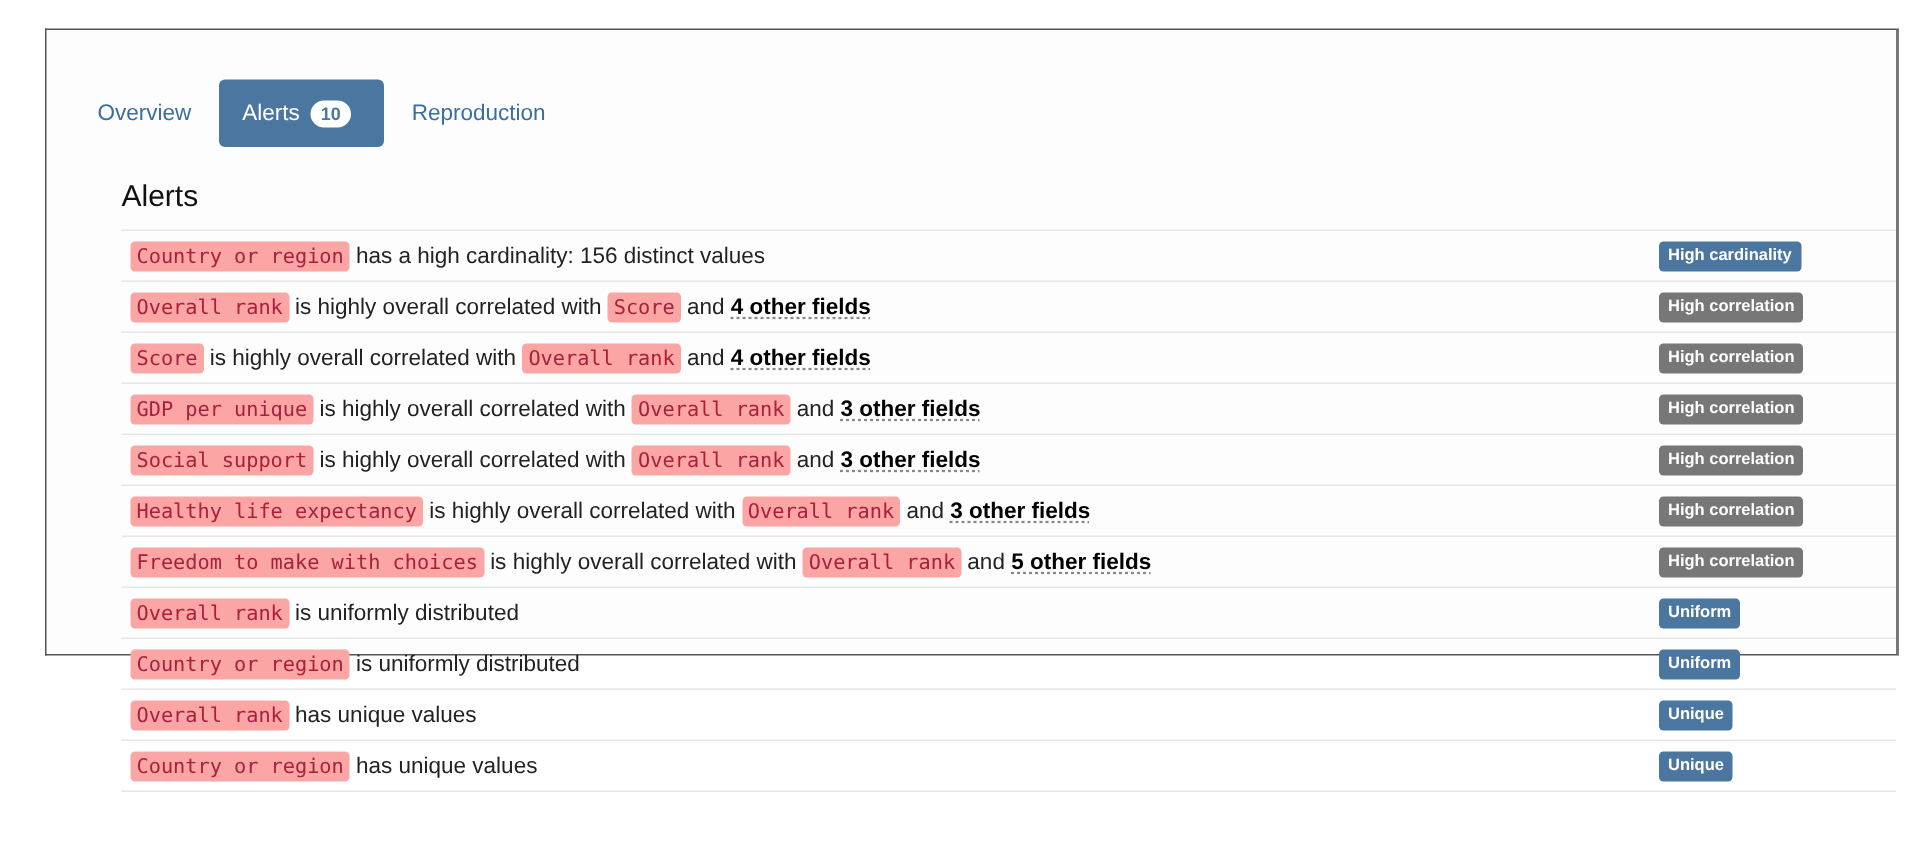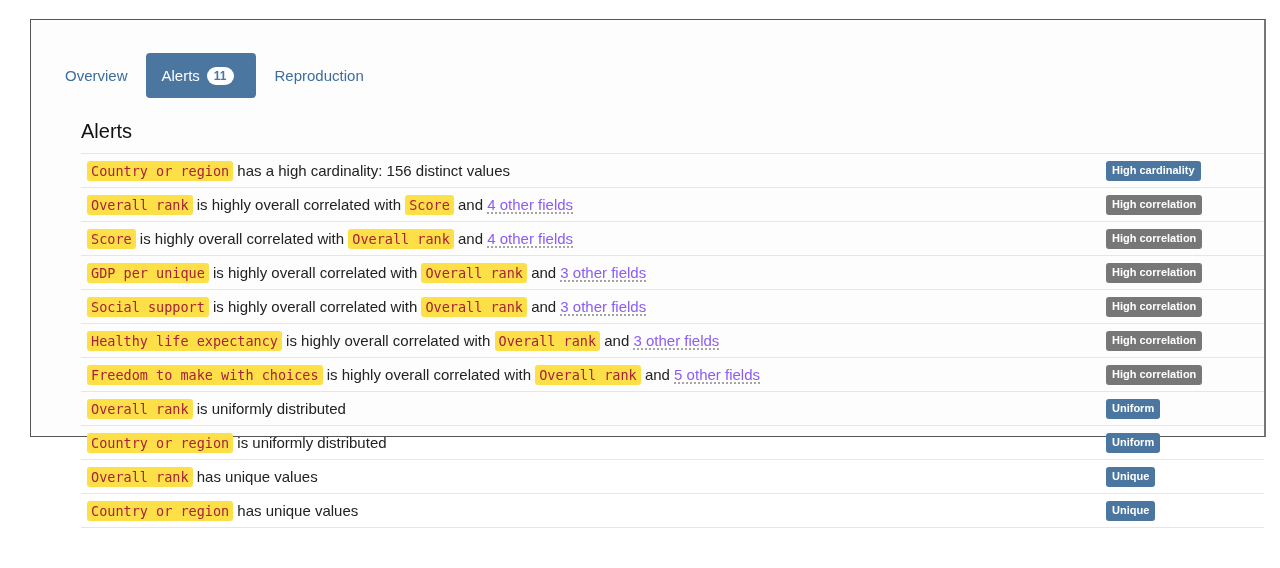--- a/index.html
+++ b/index.html
@@ -77,29 +77,30 @@
     padding-left: 6px;
     font-size: 15px;
     color: #222;
     white-space: nowrap;
   }
   .code {
     font-family: "DejaVu Sans Mono", monospace;
     font-size: 13.5px;
     color: #b4233f;
     color: #a8203c;
-    background: #fde047;
+    background: #fca5a5;
     padding: 2px 4px;
     border-radius: 3px;
     margin-top: 19px;
   }
   .link-more {
-    color: #8b5cf6;
+    color: #000000;
     text-decoration: underline dotted #888;
     text-underline-offset: 3px;
+    font-weight: bold;
   }
   .alert-badge-cell {
     width: 158px;
     padding-left: 0;
     margin-left: 16px;
   }
   .badge {
     display: inline-block;
     font-size: 11px;
     font-weight: bold;
@@ -114,21 +115,21 @@
 <body>
 
 <div class="frame">
 
   <div class="tabs">
     <div class="tab overview">
       <span>Overview</span>
     </div>
     <div class="tab active">
       <span>Alerts</span>
-      <span class="tab-badge">11</span>
+      <span class="tab-badge">10</span>
     </div>
     <div class="tab reproduction">
       <span>Reproduction</span>
     </div>
   </div>
 
   <h2 class="section-title">Alerts</h2>
 
   <table class="alerts-table">
     <tbody id="alerts-body">

